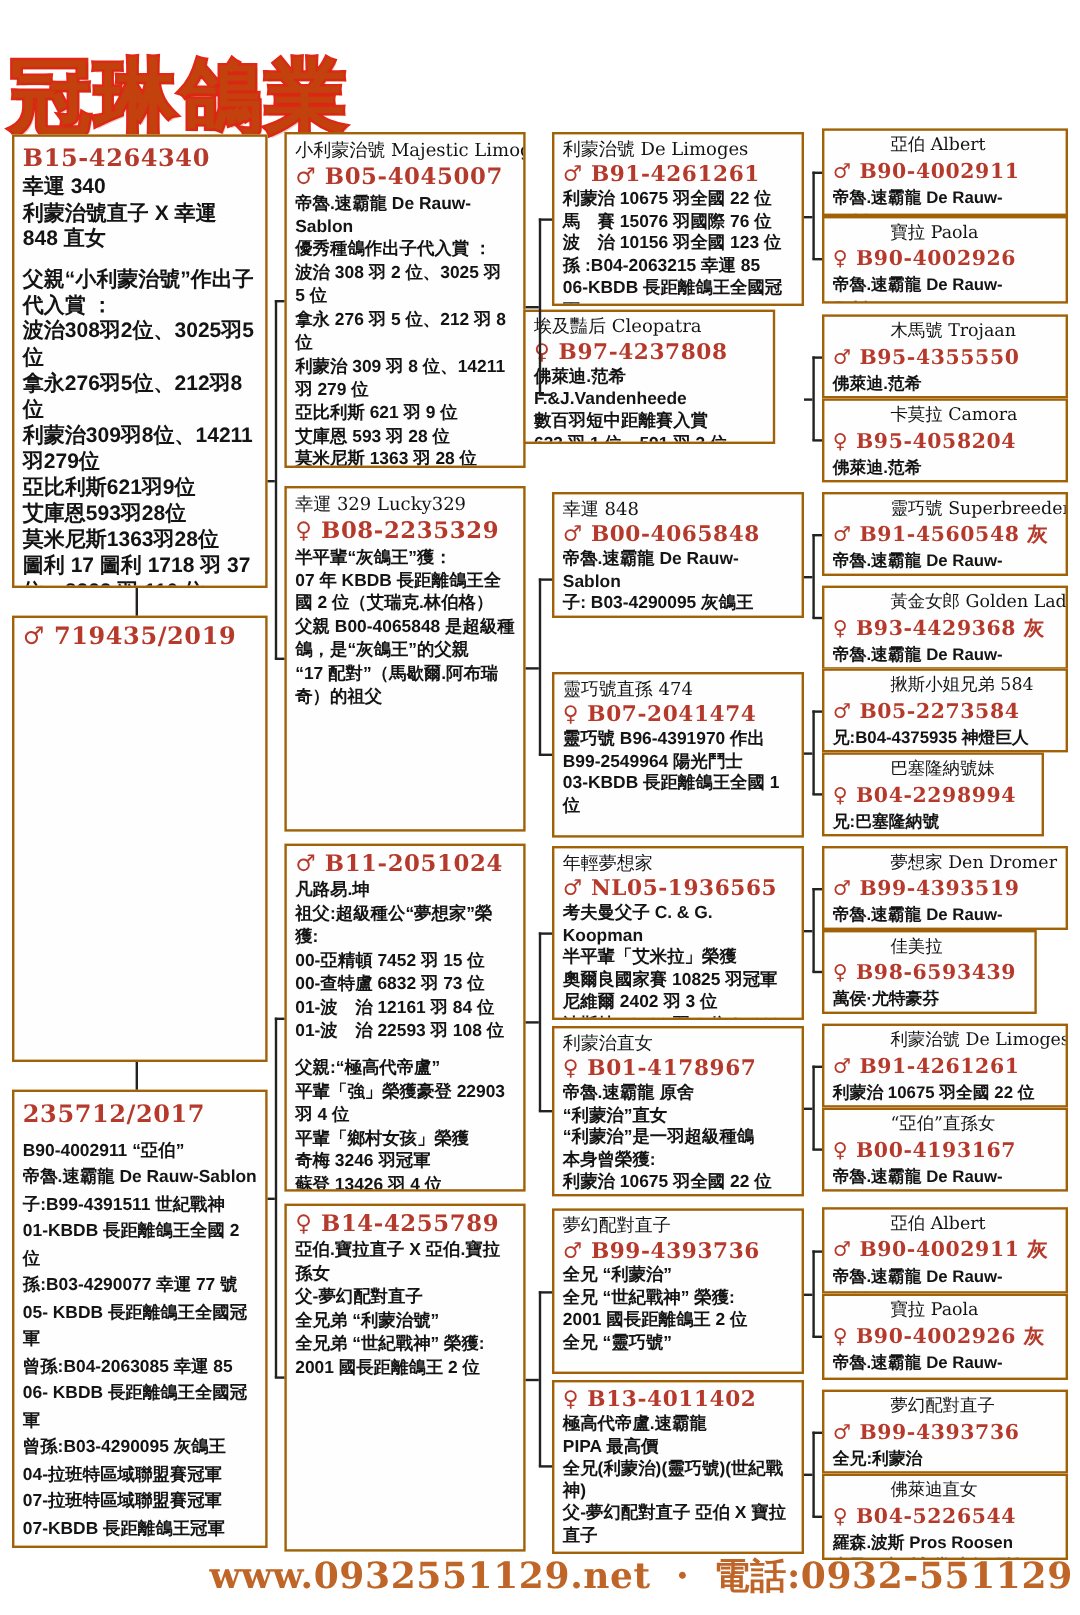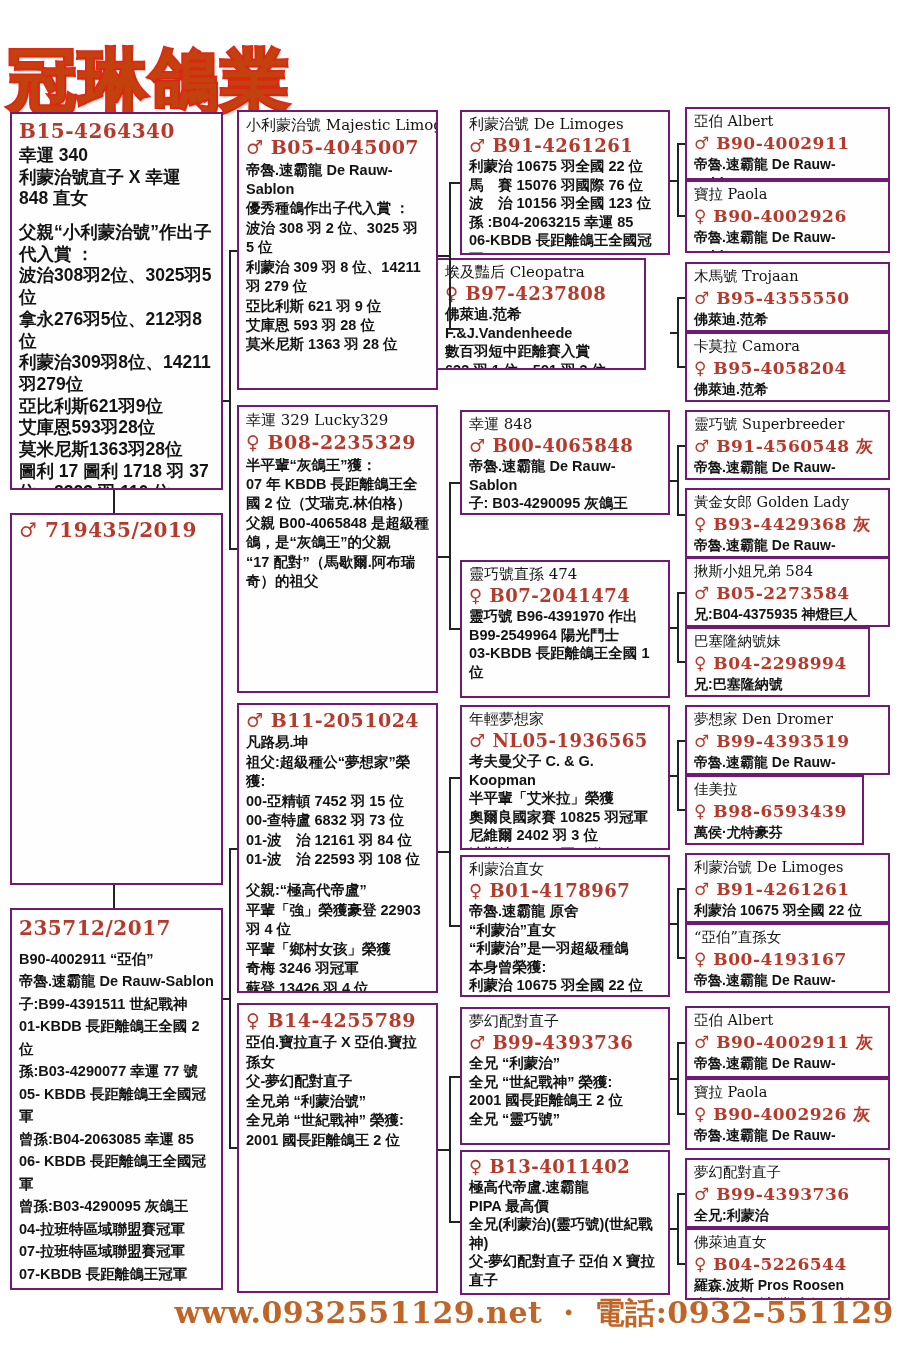--- a/index.html
+++ b/index.html
@@ -4,37 +4,37 @@
 <style>
   html,body{margin:0;padding:0;background:#ffffff;}
   .page{position:relative;width:900px;height:1346px;background:#ffffff;overflow:hidden;
         font-family:"Liberation Sans",sans-serif;}
   .brand-title{position:absolute;left:8px;top:36px;font-family:"DejaVu Serif",serif;
         font-weight:900;font-size:68px;letter-spacing:3px;color:#c2410c;
         -webkit-text-stroke:4px #e02817;paint-order:stroke fill;
         text-shadow:2px 3px 0 rgba(190,40,10,.25);white-space:nowrap;}
   .footer{position:absolute;right:6px;top:1293px;font-family:"DejaVu Serif",serif;
         font-weight:700;font-size:30px;color:#bf6527;letter-spacing:.5px;white-space:nowrap;}
-  .box{position:absolute;background:#fefefe;border:2px solid #701a75;box-sizing:border-box;
+  .box{position:absolute;background:#fefefe;border:2px solid #a16207;box-sizing:border-box;
         overflow:hidden;padding:3px 7px;color:#141414;}
   .bname{font-family:"DejaVu Serif",serif;font-weight:400;white-space:nowrap;}
   .ring{font-family:"DejaVu Serif",serif;font-weight:700;color:#b63a2c;letter-spacing:.5px;white-space:nowrap;}
   .line{font-weight:700;}
   .blank{height:12px;}
   .c1a{font-size:17.5px;line-height:1.24;}
   .c1a .ring{font-size:20px;line-height:1.4;}
   .c1b .ring{font-size:20px;}
   .c1c{font-size:14.5px;line-height:1.55;}
   .c1c .ring{font-size:20px;margin-bottom:4px;}
   .c2{font-size:14.5px;line-height:1.34;}
   .c2 .bname{font-size:15px;} .c2 .ring{font-size:19px;}
   .c3{font-size:14.5px;line-height:1.28;}
   .c3 .bname{font-size:15px;} .c3 .ring{font-size:18px;}
   .c4{font-size:14px;line-height:1.36;}
-  .c4 .bname{font-size:14.5px;} .c4 .ring{font-size:17px;}
+  .c4 .bname{font-size:14.5px;margin-left:48px;} .c4 .ring{font-size:17px;}
   .conn{position:absolute;background:#222222;}
 </style>
 </head>
 <body>
 
 <div class="page">
   <div class="brand-title">冠琳鴿業</div>
 
   <div class="box c1 c1a" style="left:10px;top:112px;width:213px;height:378px">
       <div class="ring">B15-4264340</div>
@@ -68,20 +68,21 @@
       <div class="line">07-拉班特區域聯盟賽冠軍</div>
       <div class="line">07-KBDB 長距離鴿王冠軍</div>
     </div>
 
   <div class="box c2" style="left:237px;top:110px;width:201px;height:280px">
       <div class="bname">小利蒙治號  Majestic Limoges</div>
       <div class="ring"><span>♂ </span>B05-4045007</div>
       <div class="line">帝魯.速霸龍  De Rauw-Sablon</div>
       <div class="line">優秀種鴿作出子代入賞 ：</div>
       <div class="line">波治 308 羽 2 位、3025 羽 5 位</div>
+      <div class="line">拿永 276 羽 5 位、212 羽 8 位</div>
       <div class="line">利蒙治 309 羽 8 位、14211 羽 279 位</div>
       <div class="line">亞比利斯 621 羽 9 位</div>
       <div class="line">艾庫恩 593 羽 28 位</div>
       <div class="line">莫米尼斯 1363 羽 28 位</div>
     </div>
   <div class="box c2" style="left:237px;top:405px;width:201px;height:288px">
       <div class="bname">幸運 329 Lucky329</div>
       <div class="ring"><span>♀ </span>B08-2235329</div>
       <div class="line">半平輩“灰鴿王”獲：</div>
       <div class="line">07 年 KBDB 長距離鴿王全國 2 位（艾瑞克.林伯格）</div>

